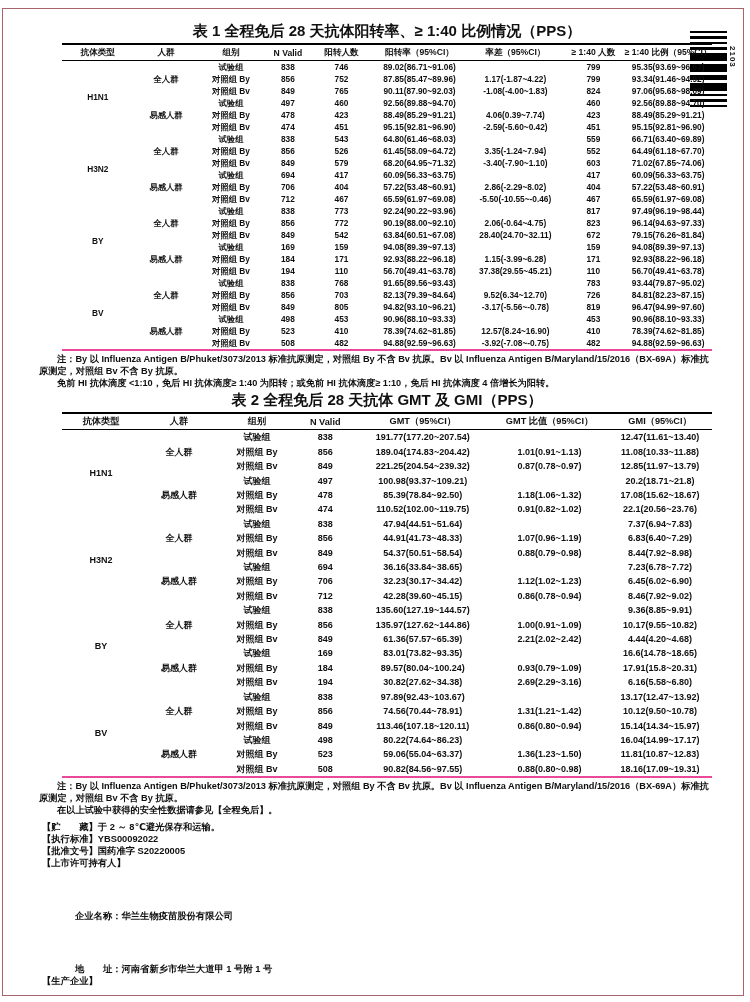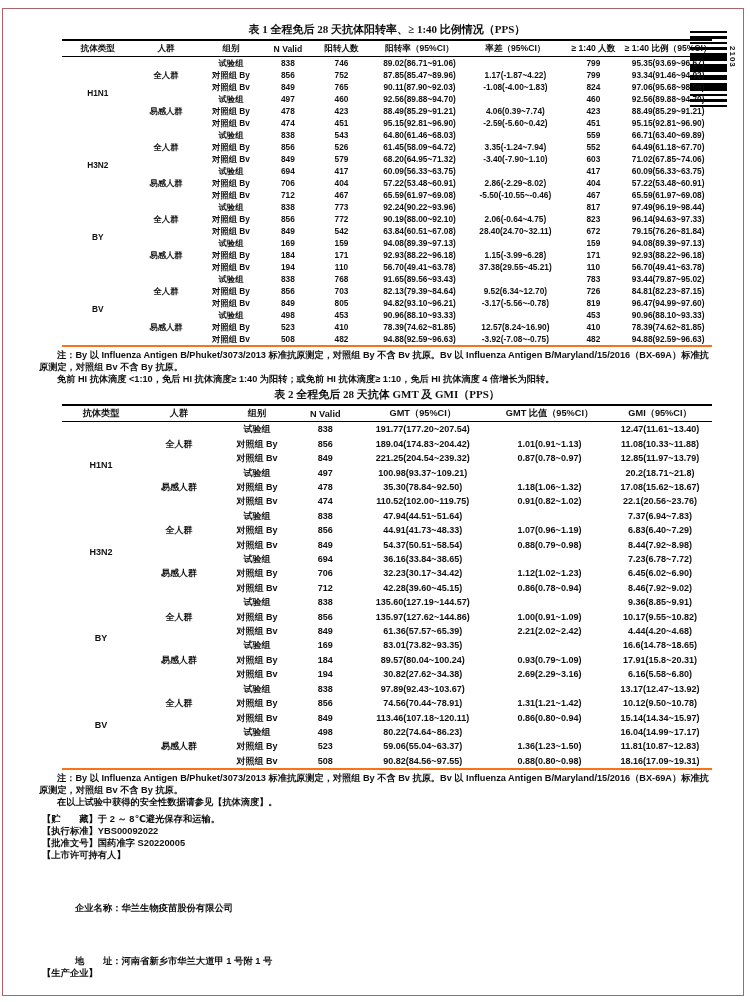--- a/index.html
+++ b/index.html
@@ -2,23 +2,23 @@
 <html><head>
 <meta charset="utf-8">
 <style>
   html,body{margin:0;padding:0;background:#fff;}
   .page{position:relative;width:750px;height:1002px;background:#ffffff;overflow:hidden;
         font-family:"Liberation Sans","DejaVu Sans",sans-serif;color:#101010;}
   .page-border{position:absolute;left:2px;top:8px;width:742px;height:988px;
         border:1px solid #a8636b;pointer-events:none;box-sizing:border-box;}
   .content{position:absolute;left:0;top:0;width:100%;padding-top:22px;box-sizing:border-box;}
 
-  .tbl-title{width:650px;margin:0 0 2px 62px;text-align:center;font-weight:bold;font-size:11px;white-space:nowrap;font-family:Liberation Serif, serif;}
+  .tbl-title{width:650px;margin:0 0 2px 62px;text-align:center;font-weight:bold;font-size:15px;white-space:nowrap;}
   table.tbl{border-collapse:collapse;margin-left:62px;width:650px;table-layout:fixed;
-        border-top:2px solid #000;border-bottom:2px solid #f97316;}
+        border-top:2px solid #000;border-bottom:2px solid #ec4899;}
   table.tbl th{font-weight:bold;border-bottom:1.5px solid #000;padding:0;height:15px;white-space:nowrap;overflow:visible;}
   table.tbl td{text-align:center;padding:0;white-space:nowrap;font-weight:bold;vertical-align:middle;overflow:visible;}
   table.t1 th{font-size:8.6px;}
   table.t1 td{font-size:8.3px;height:12px;line-height:12px;}
   table.t2 th{font-size:9.2px;}
   table.t2 td{font-size:9px;height:14.4px;line-height:14.4px;}
   td.grp{text-align:left;padding-left:3px;}
 
   .notes{margin:3px 36px 2px 39px;font-size:9.2px;font-weight:bold;line-height:11.8px;}
   .note{margin:0;text-indent:18px;}
@@ -369,21 +369,21 @@
             <td rowspan="3">易感人群</td>
             <td>试验组</td>
             <td>497</td>
             <td>100.98(93.37~109.21)</td>
             <td></td>
             <td>20.2(18.71~21.8)</td>
           </tr>
           <tr>
             <td>对照组 By</td>
             <td>478</td>
-            <td>35.30(78.84~92.50)</td>
+            <td>85.39(78.84~92.50)</td>
             <td>1.18(1.06~1.32)</td>
             <td>17.08(15.62~18.67)</td>
           </tr>
           <tr>
             <td>对照组 Bv</td>
             <td>474</td>
             <td>110.52(102.00~119.75)</td>
             <td>0.91(0.82~1.02)</td>
             <td>22.1(20.56~23.76)</td>
           </tr>
@@ -520,21 +520,21 @@
             <td>508</td>
             <td>90.82(84.56~97.55)</td>
             <td>0.88(0.80~0.98)</td>
             <td>18.16(17.09~19.31)</td>
           </tr>
         </tbody>
       </table>
 
     <div class="notes">
       <p class="note">注：By 以 Influenza Antigen B/Phuket/3073/2013 标准抗原测定，对照组 By 不含 Bv 抗原。Bv 以 Influenza Antigen B/Maryland/15/2016（BX-69A）标准抗原测定，对照组 Bv 不含 By 抗原。</p>
-      <p class="note">在以上试验中获得的安全性数据请参见【抗体滴度】。</p>
+      <p class="note">在以上试验中获得的安全性数据请参见【全程免后】。</p>
     </div>
 
     <div class="footer" id="footer">
         <div class="f-line"><span>【贮　　藏】</span><span>于 2 ～ 8℃避光保存和运输。</span></div>
         <div class="f-line"><span>【执行标准】</span><span>YBS00092022</span></div>
         <div class="f-line"><span>【批准文号】</span><span>国药准字 S20220005</span></div>
         <div class="f-line"><span>【上市许可持有人】</span><span></span></div>
         <div class="f-line indent"><span>企业名称：</span><span>华兰生物疫苗股份有限公司</span></div>
         <div class="f-line indent"><span>地　　址：</span><span>河南省新乡市华兰大道甲 1 号附 1 号</span></div>
         <div class="f-line"><span>【生产企业】</span><span></span></div>

